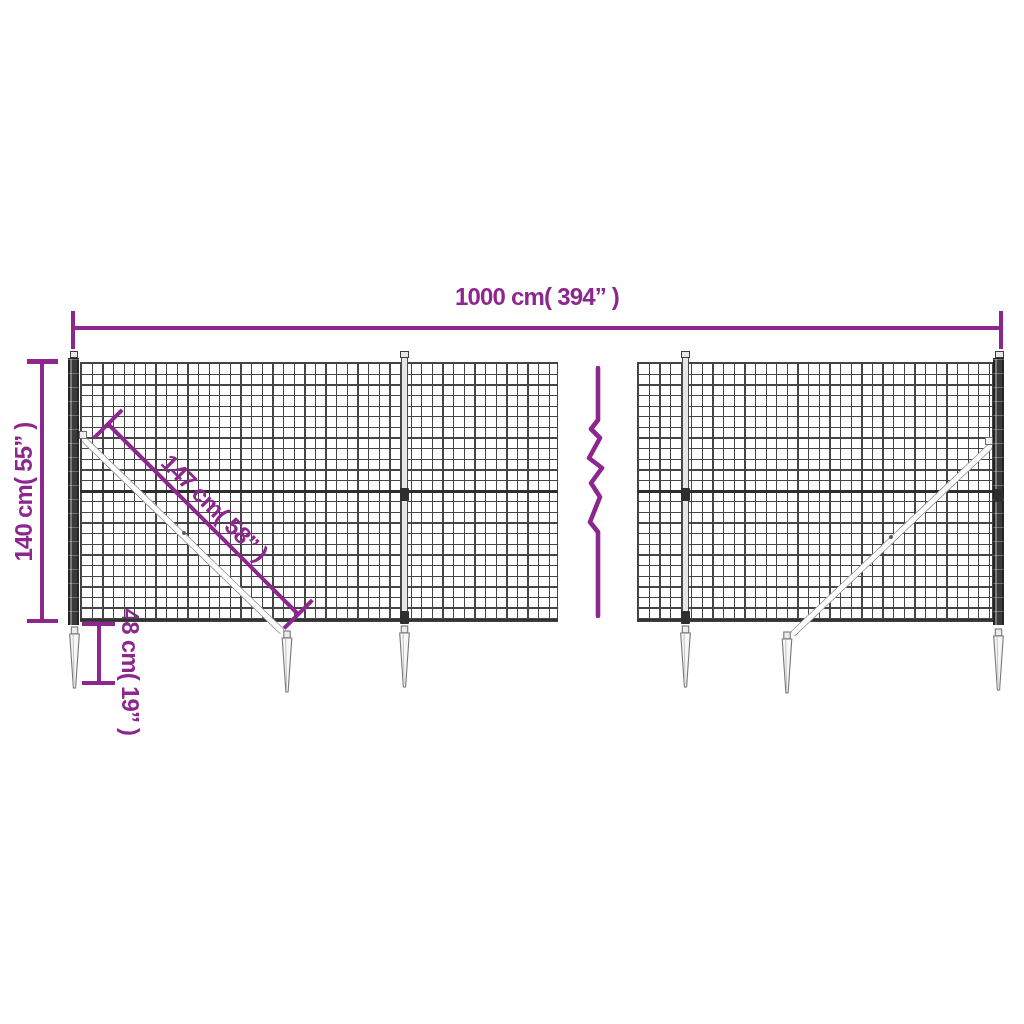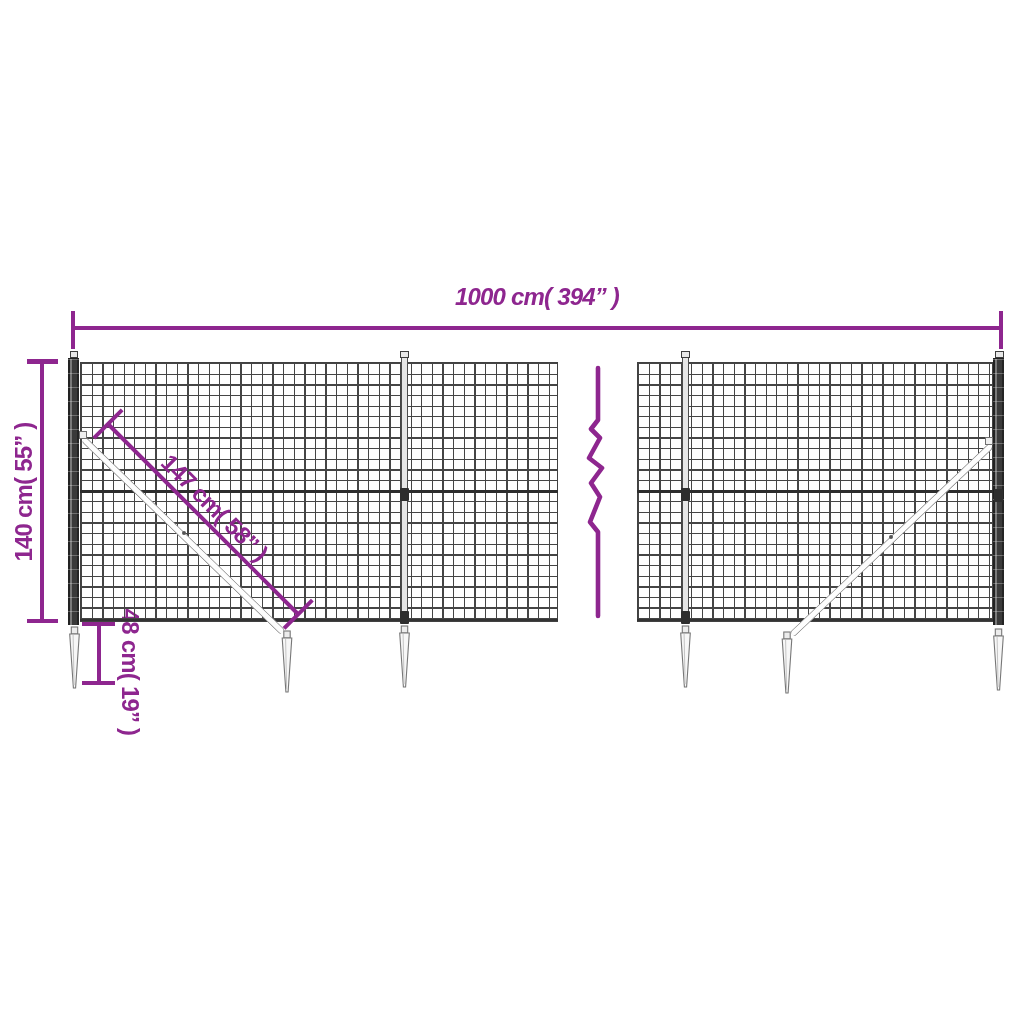--- a/index.html
+++ b/index.html
@@ -45,21 +45,21 @@
 </style>
 </head>
 <body>
 
 <div id="canvas">
 
   <div>
     <div class="dim" style="left:73px;top:325.5px;width:928px;height:4.6px;"></div>
     <div class="dim" style="left:70.7px;top:311px;width:4.6px;height:38px;"></div>
     <div class="dim" style="left:998.7px;top:311px;width:4.6px;height:38px;"></div>
-    <div class="dim-label" style="left:537px;top:297px;transform:translate(-50%,-50%);font-style:italic;">1000 cm( 394” )</div>
+    <div class="dim-label" style="left:537px;top:297px;transform:translate(-50%,-50%);">1000 cm( 394” )</div>
   </div>
 
   <div>
     <div class="dim" style="left:39.7px;top:361px;width:4.6px;height:260px;"></div>
     <div class="dim" style="left:27px;top:359px;width:31px;height:4.6px;"></div>
     <div class="dim" style="left:27px;top:618.5px;width:31px;height:4.6px;"></div>
     <div class="dim-label" style="left:24px;top:492px;transform:translate(-50%,-50%) rotate(-90deg);">140 cm( 55” )</div>
   </div>
 
   <div>

